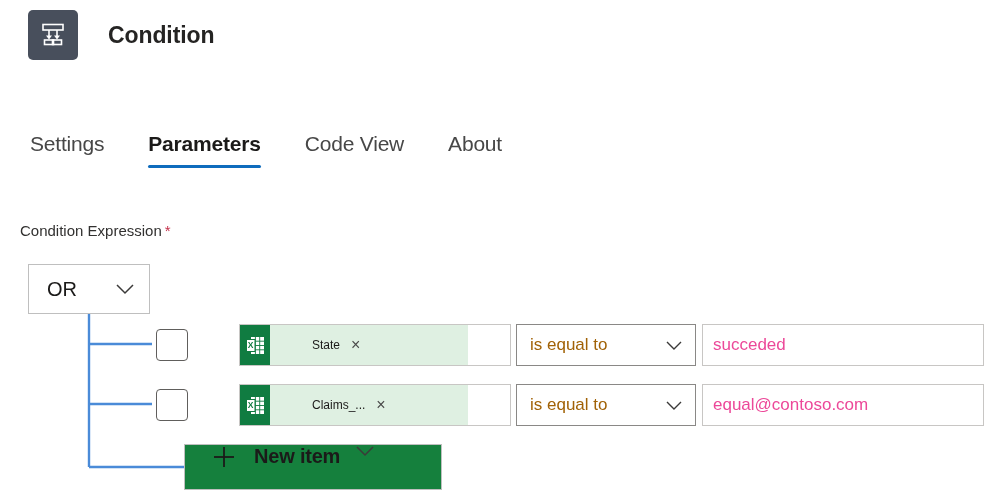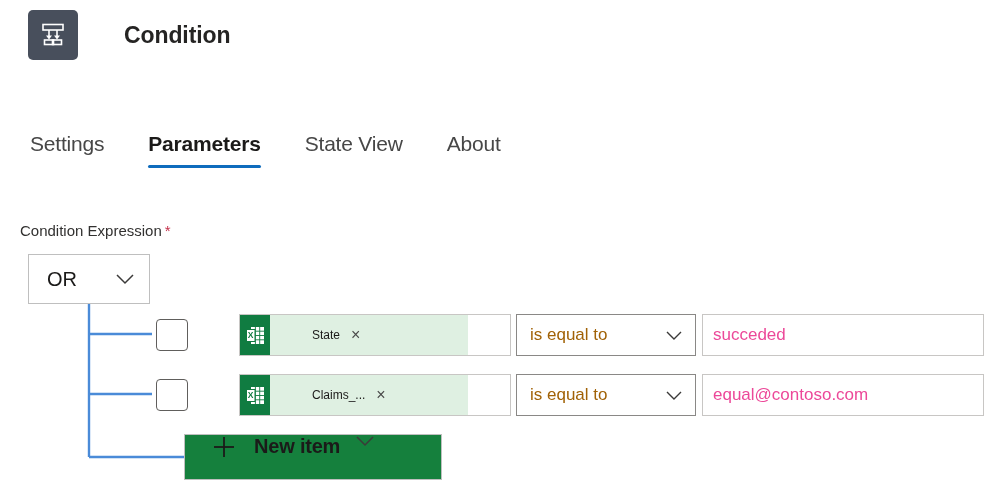--- a/index.html
+++ b/index.html
@@ -17,21 +17,20 @@
     position: relative;
   }
 
   
   .header {
     position: absolute;
     left: 28px;
     top: 10px;
     display: flex;
     align-items: center;
-    gap: 16px;
   }
   .app-icon {
     width: 50px;
     height: 50px;
     border-radius: 5px;
     background: #484f5c;
     display: flex;
     align-items: center;
     justify-content: center;
     flex: 0 0 auto;
@@ -91,21 +90,21 @@
   }
   .required-star {
     color: #c4314b;
     margin-left: 3px;
   }
 
   
   .builder {
     position: absolute;
     left: 0;
-    top: 248px;
+    top: 258px;
     width: 786px;
     height: 242px;
   }
 
   
   .connectors {
     position: absolute;
     left: 0;
     top: 0;
     width: 994px;
@@ -299,21 +298,21 @@
       <rect x="6.5" y="20" width="9" height="4.5" fill="none" stroke="#ffffff" stroke-width="1.6"></rect>
       <rect x="14.5" y="20" width="9" height="4.5" fill="none" stroke="#ffffff" stroke-width="1.6"></rect>
     </svg>
   </div>
   <div class="header-title">Condition</div>
 </div>
 
 <div class="tabs">
   <div class="tab">Settings</div>
   <div class="tab active">Parameters</div>
-  <div class="tab">State View</div>
+  <div class="tab">Code View</div>
   <div class="tab">About</div>
 </div>
 
 <div class="field-label">
   <span>Condition Expression</span><span class="required-star">*</span>
 </div>
 
 <div class="builder">
 
   <svg class="connectors" viewBox="0 0 994 242">

